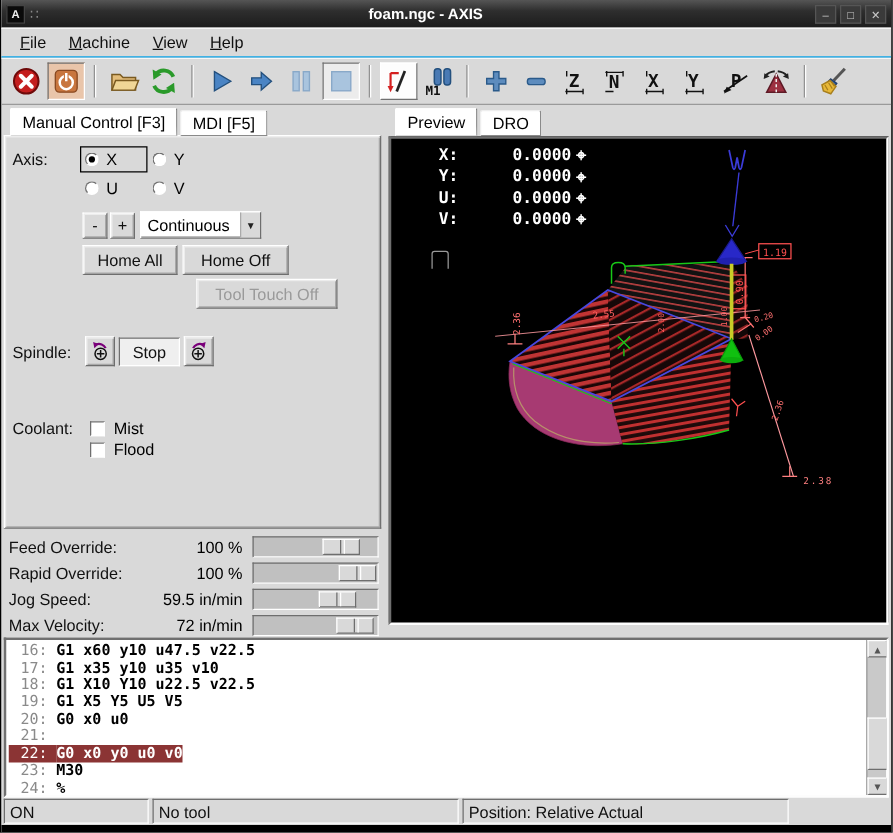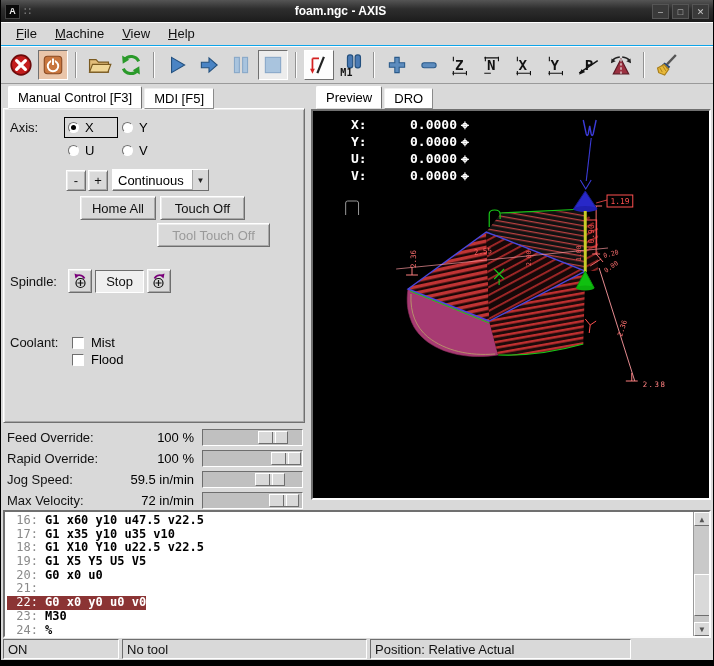--- a/index.html
+++ b/index.html
@@ -273,23 +273,23 @@
           </span>
         </div>
         <div class="row" style="margin-top:8px; margin-left:56px;">
           <button class="btn jog-btn">-</button>
           <button class="btn jog-btn" style="margin-left:2px;">+</button>
           <span class="combo" style="margin-left:4px;">
             <span>Continuous</span>
             <span class="arrow">▼</span>
           </span>
         </div>
-        <div class="row" style="margin-top:5px; margin-left:70px;">
+        <div class="row" style="margin-top:5px; margin-left:56px;">
           <button class="btn" style="width:76px;height:24px;">Home All</button>
-          <button class="btn" style="width:85px;height:24px;margin-left:4px;">Touch Off</button>
+          <button class="btn" style="width:85px;height:24px;margin-left:4px;">Home Off</button>
         </div>
         <div class="row" style="margin-top:3px; margin-left:147px;">
           <button class="btn disabled" style="width:113px;height:24px;">Tool Touch Off</button>
         </div>
         <div class="row" style="margin-top:22px;">
           <span class="lbl" style="width:58px;">Spindle:</span>
           <button class="btn" style="width:24px;height:24px;">
             <svg width="18" height="18" viewBox="0 0 18 18">
               <circle cx="9.5" cy="11" r="4.5" fill="none" stroke="#111" stroke-width="1.2"></circle>
               <path d="M9.5,8 v6 M6.5,11 h6" stroke="#111" stroke-width="1.2"></path>

